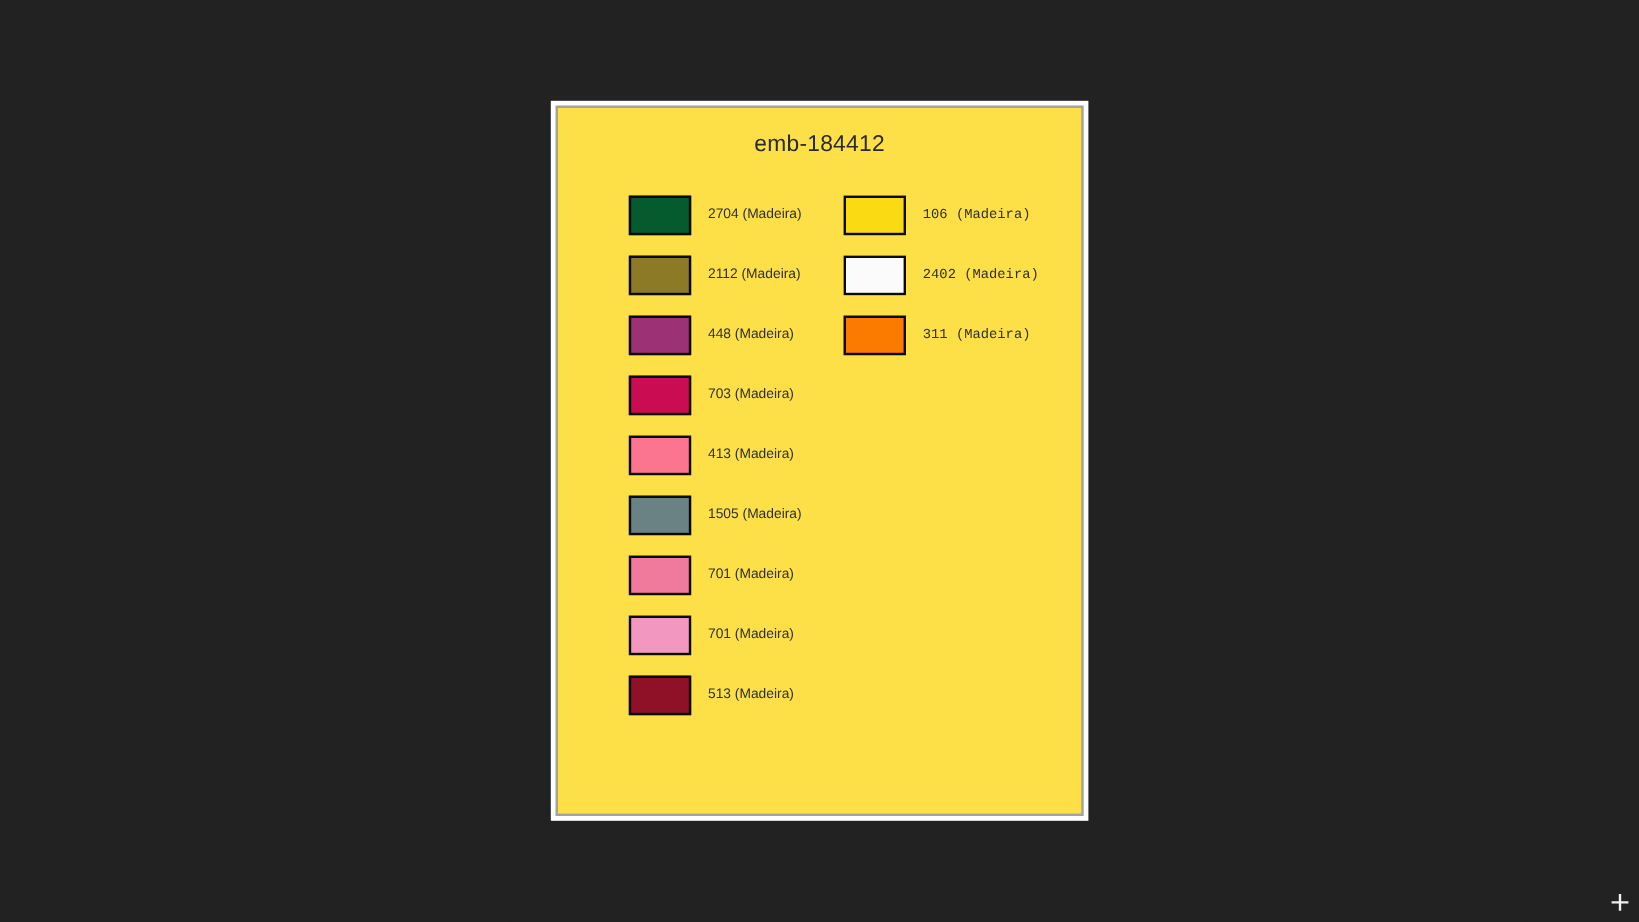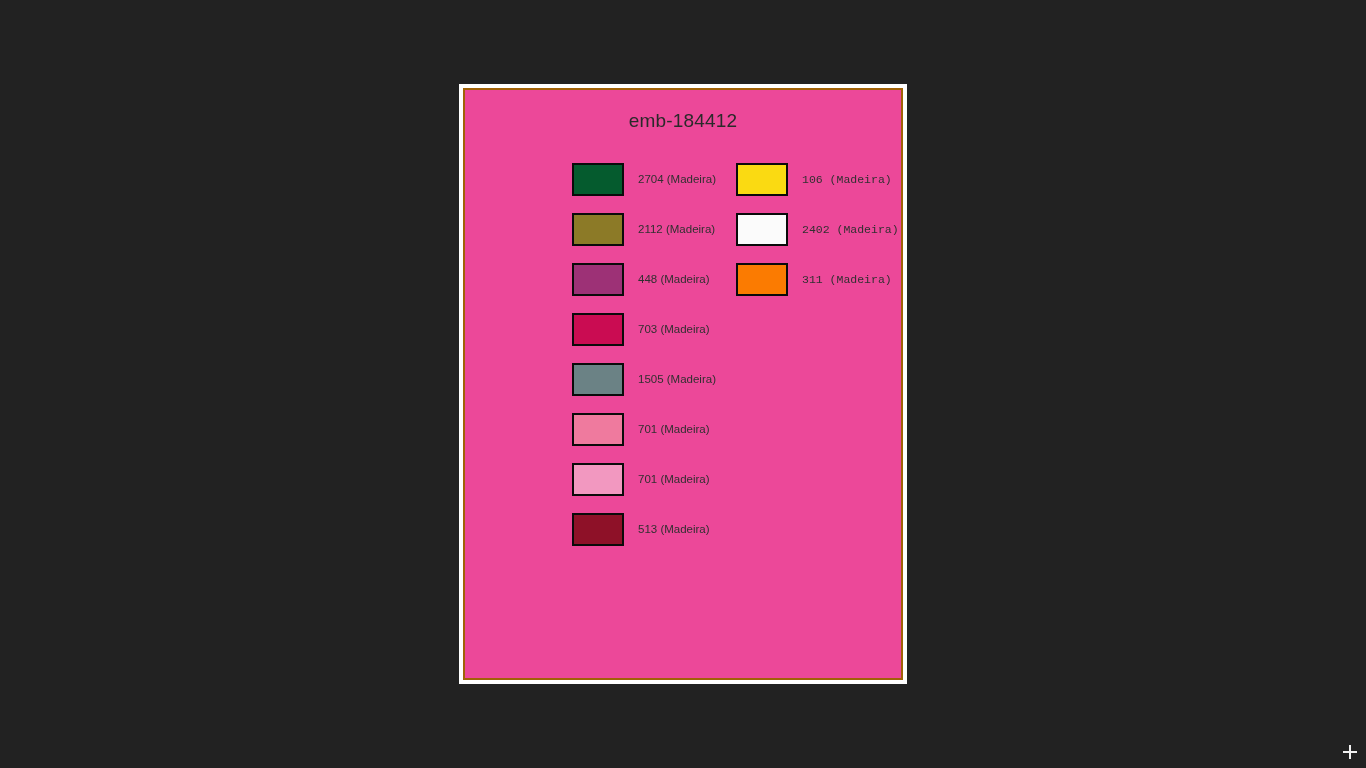--- a/index.html
+++ b/index.html
@@ -20,22 +20,22 @@
     left: 459px;
     top: 84px;
     width: 448px;
     height: 600px;
     background: #ffffff;
     padding: 4px;
   }
   #card {
     width: 100%;
     height: 100%;
-    background: #ec4899;
-    border: 2px solid #a16207;
+    background: #fde047;
+    border: 2px solid #a3a3a3;
     position: relative;
     overflow: hidden;
   }
 
   #design-title {
     position: absolute;
     top: 20px;
     left: 0;
     width: 100%;
     text-align: center;
@@ -51,21 +51,21 @@
     top: 64px;
     left: 0;
     width: 100%;
     display: flex;
   }
   .thread-column {
     width: 50%;
     display: flex;
     flex-direction: column;
   }
-  .thread-column.col-left { padding-left: 59px; margin-left: 48px; }
+  .thread-column.col-left { padding-left: 59px; }
   .thread-column.col-right { padding-left: 20px; font-family: Liberation Mono, monospace; }
 
   .thread-row {
     height: 50px;
     display: flex;
     align-items: center;
   }
   .swatch {
     width: 52px;
     height: 33px;
@@ -109,20 +109,24 @@
           </div>
           <div class="thread-row">
             <div class="swatch" style="background: rgb(157, 49, 118);"></div>
             <div class="thread-label">448 (Madeira)</div>
           </div>
           <div class="thread-row">
             <div class="swatch" style="background: rgb(202, 12, 82);"></div>
             <div class="thread-label">703 (Madeira)</div>
           </div>
           <div class="thread-row">
+            <div class="swatch" style="background: rgb(252, 117, 144);"></div>
+            <div class="thread-label">413 (Madeira)</div>
+          </div>
+          <div class="thread-row">
             <div class="swatch" style="background: rgb(107, 130, 133);"></div>
             <div class="thread-label">1505 (Madeira)</div>
           </div>
           <div class="thread-row">
             <div class="swatch" style="background: rgb(239, 122, 158);"></div>
             <div class="thread-label">701 (Madeira)</div>
           </div>
           <div class="thread-row">
             <div class="swatch" style="background: rgb(242, 152, 192);"></div>
             <div class="thread-label">701 (Madeira)</div>

